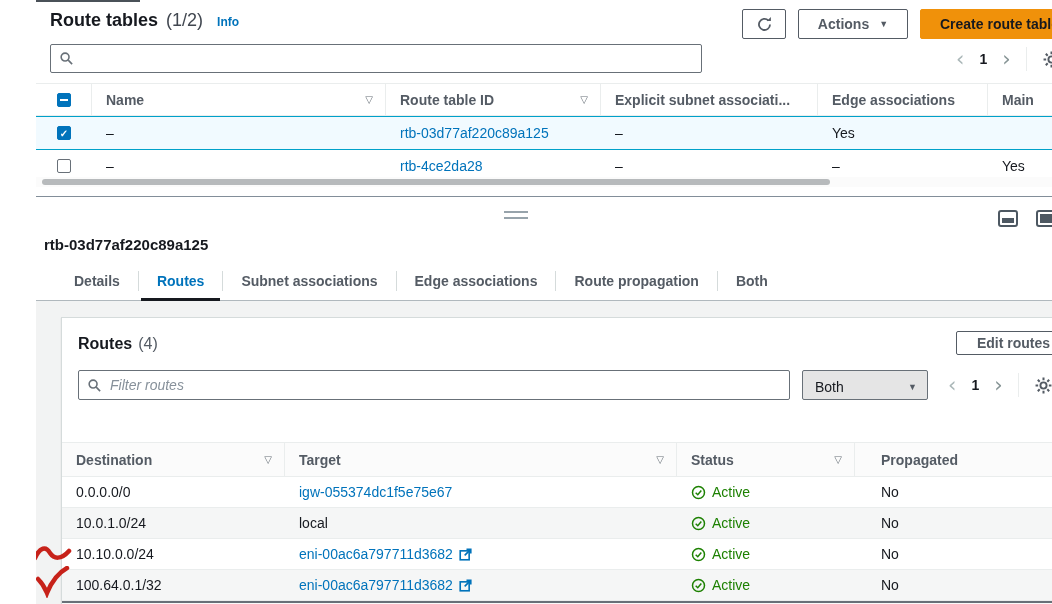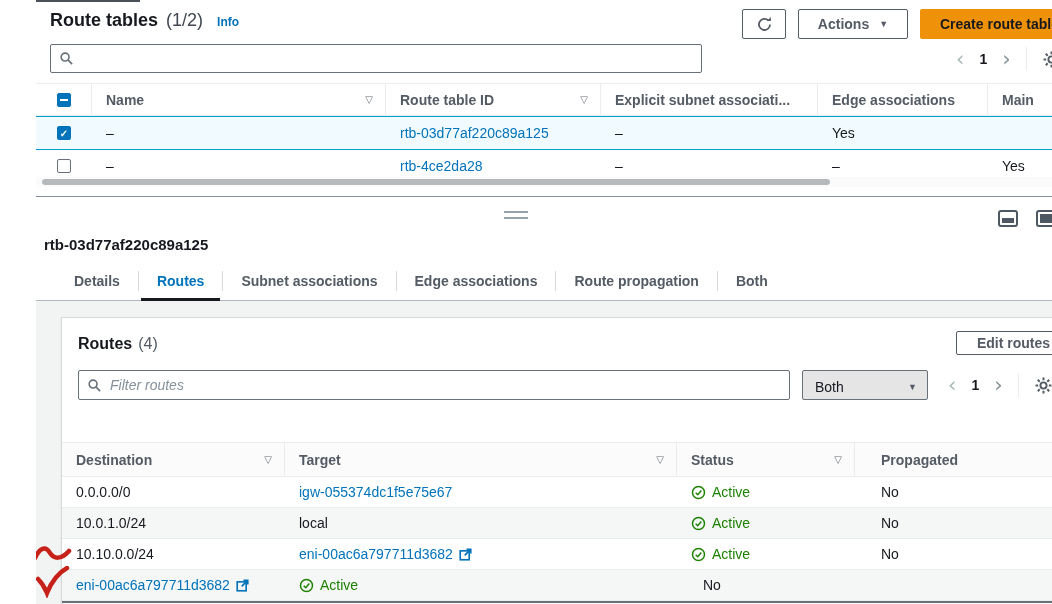--- a/index.html
+++ b/index.html
@@ -415,20 +415,23 @@
               <span>Active</span>
             </span>
           </div>
         <div class="cell prop">
             <span>No</span>
           </div>
       </div>
 
       <div class="ro-grid ro-row alt">
         <div class="cell">
+            <span>100.64.0.1/32</span>
+          </div>
+        <div class="cell">
             <span class="target-wrap">
               <span class="link">eni-00ac6a797711d3682</span>
               <span class="icon">
                 <svg width="13" height="13" viewBox="0 0 16 16">
                   <rect x="1.5" y="3.5" width="11" height="11" fill="none" style="stroke:var(--link)" stroke-width="2"></rect>
                   <path d="M7 9 13.7 2.3" style="stroke:var(--link)" stroke-width="2"></path>
                   <path d="M9.2 1.5h5.3v5.3" fill="none" style="stroke:var(--link)" stroke-width="2"></path>
                 </svg>
               </span>
             </span>

